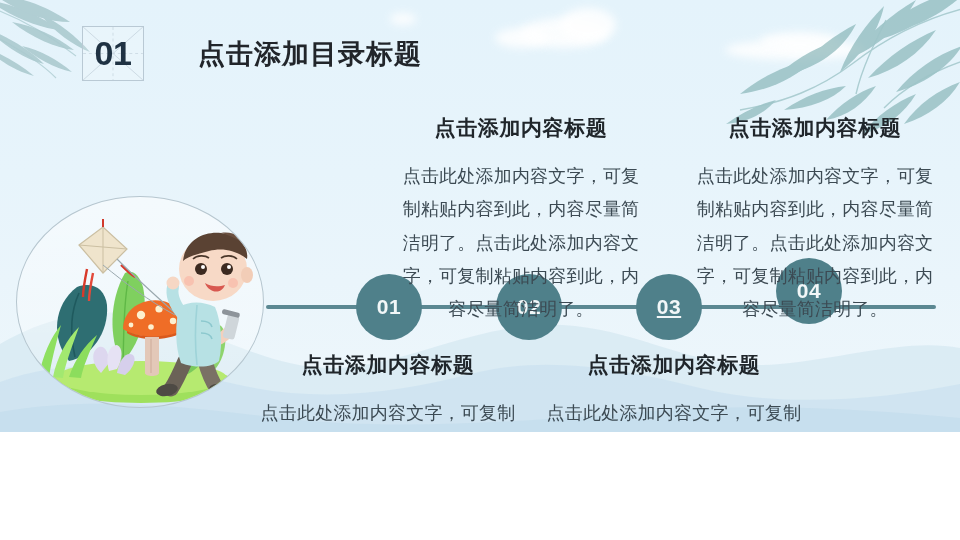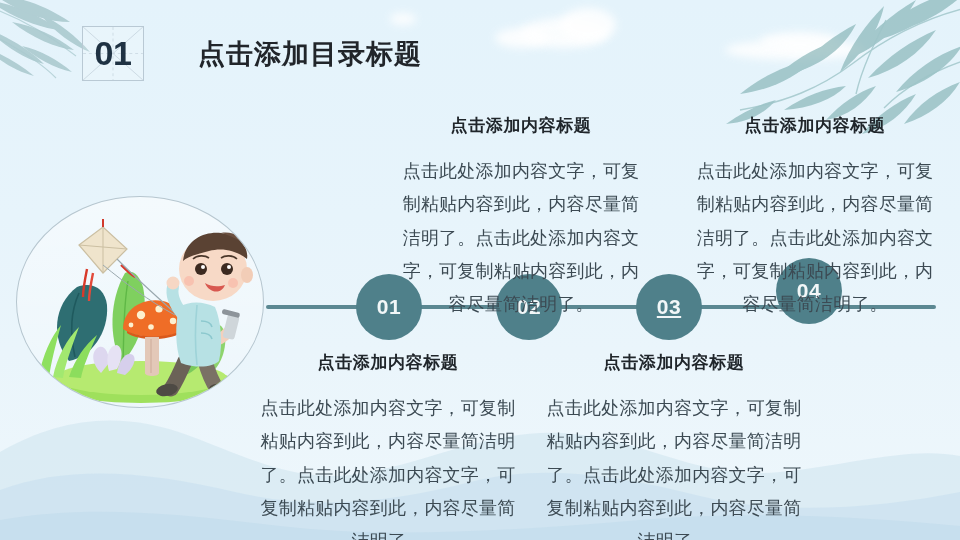--- a/index.html
+++ b/index.html
@@ -1,21 +1,21 @@
 <!DOCTYPE html>
 <html><head>
 <meta charset="utf-8">
 <style>
   * { margin:0; padding:0; box-sizing:border-box; }
   html, body {
     width:960px; height:540px; overflow:hidden;
     font-family:"Liberation Sans","DejaVu Sans",sans-serif;
   }
   #slide {
-    position:relative; width:960px; height:540px;
+    position:relative; width:960px; height:432px;
     background:linear-gradient(180deg,#e4f3fb 0%,#e7f4fb 40%,#eaf5fb 65%,#eef7fc 100%);
     overflow:hidden;
   }
 
   
   .bg-layer { position:absolute; inset:0; pointer-events:none; }
   .cloud {
     position:absolute; background:#ffffff; border-radius:50%;
     filter:blur(4px); opacity:.85;
   }
@@ -62,21 +62,21 @@
     color:#f2f7f8; font-size:21px; font-weight:bold; letter-spacing:.5px;
   }
   .node.n1 { left:356px; top:274px; }
   .node.n2 { left:496px; top:274px; }
   .node.n3 { left:636px; top:274px;text-decoration:underline; }
   .node.n4 { left:776px; top:258px; }
 
   
   .block { position:absolute; text-align:center; }
   .block h3 {
-    font-size:17px; font-weight:bold; color:#20262b; letter-spacing:.6px;
+    font-size:21px; font-weight:bold; color:#20262b; letter-spacing:.6px;
     margin-bottom:18px;
   }
   .block p {
     font-size:18px; line-height:1.85; color:#3c4a53; letter-spacing:.2px;
   }
   .b-top1 { left:396px; top:114px; width:250px; }
   .b-top2 { left:690px; top:114px; width:250px; }
   .b-bot1 { left:260px; top:351px; width:256px; }
   .b-bot2 { left:546px; top:351px; width:256px; }
 </style>

